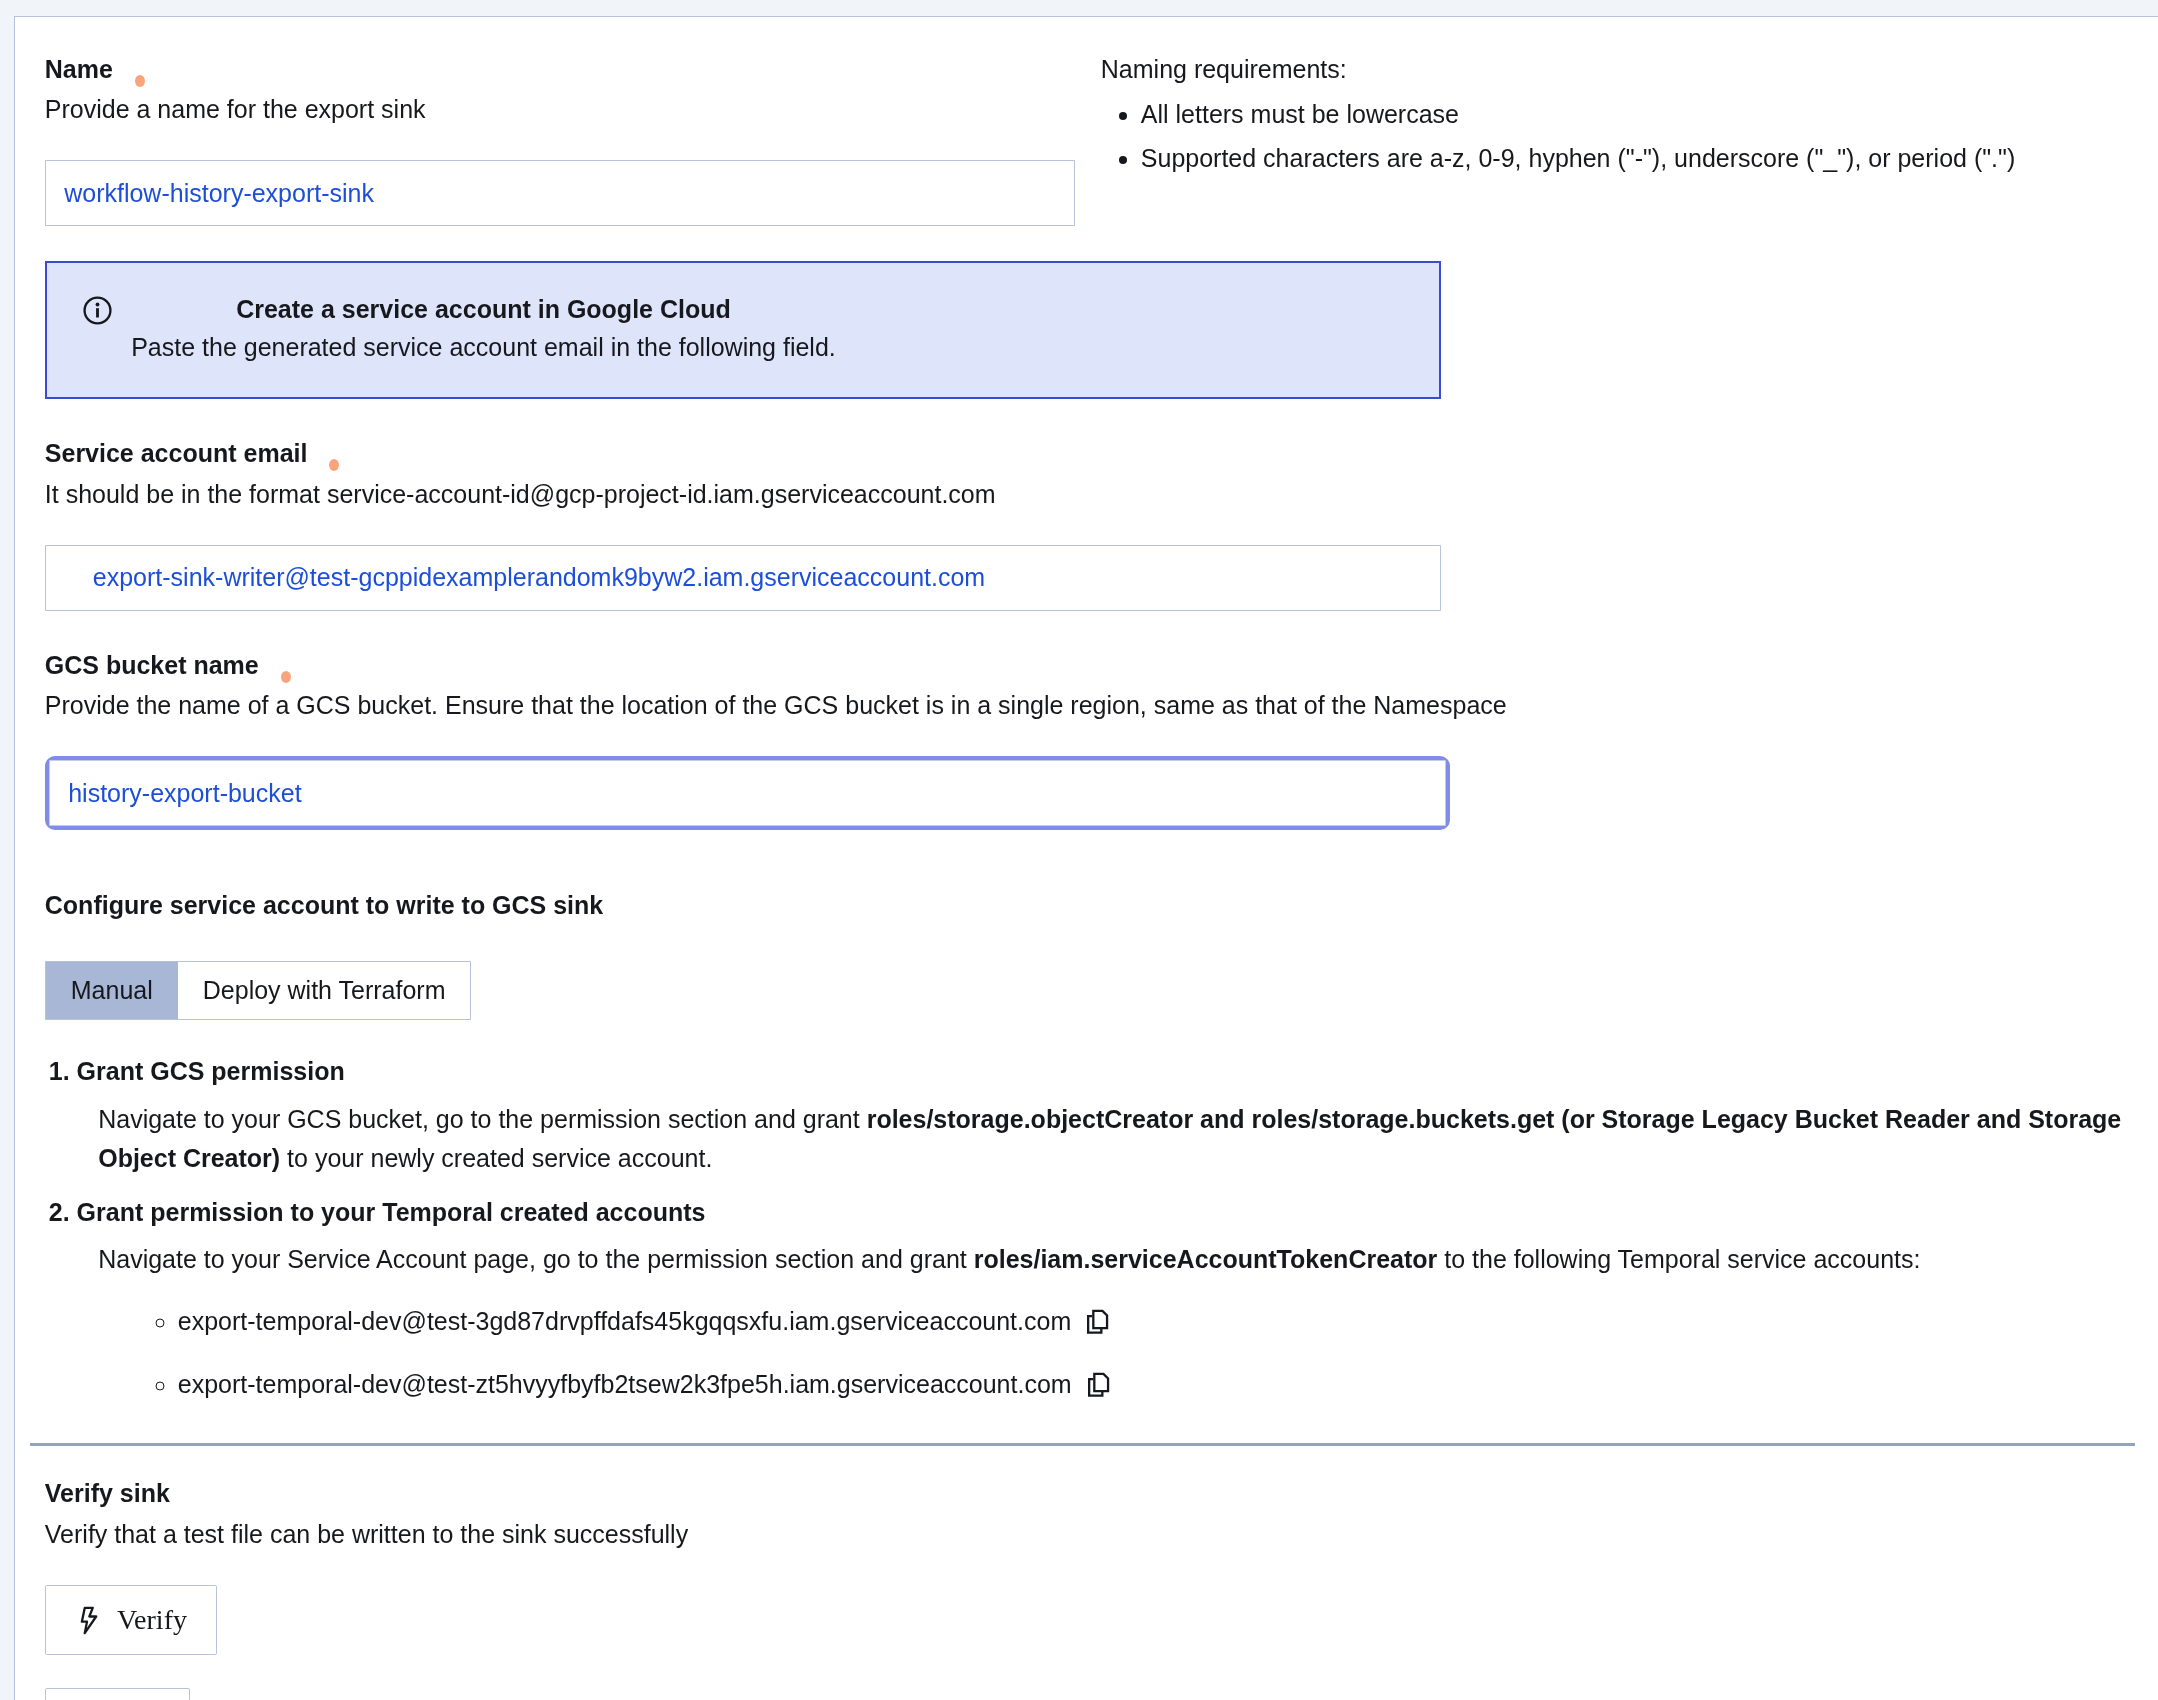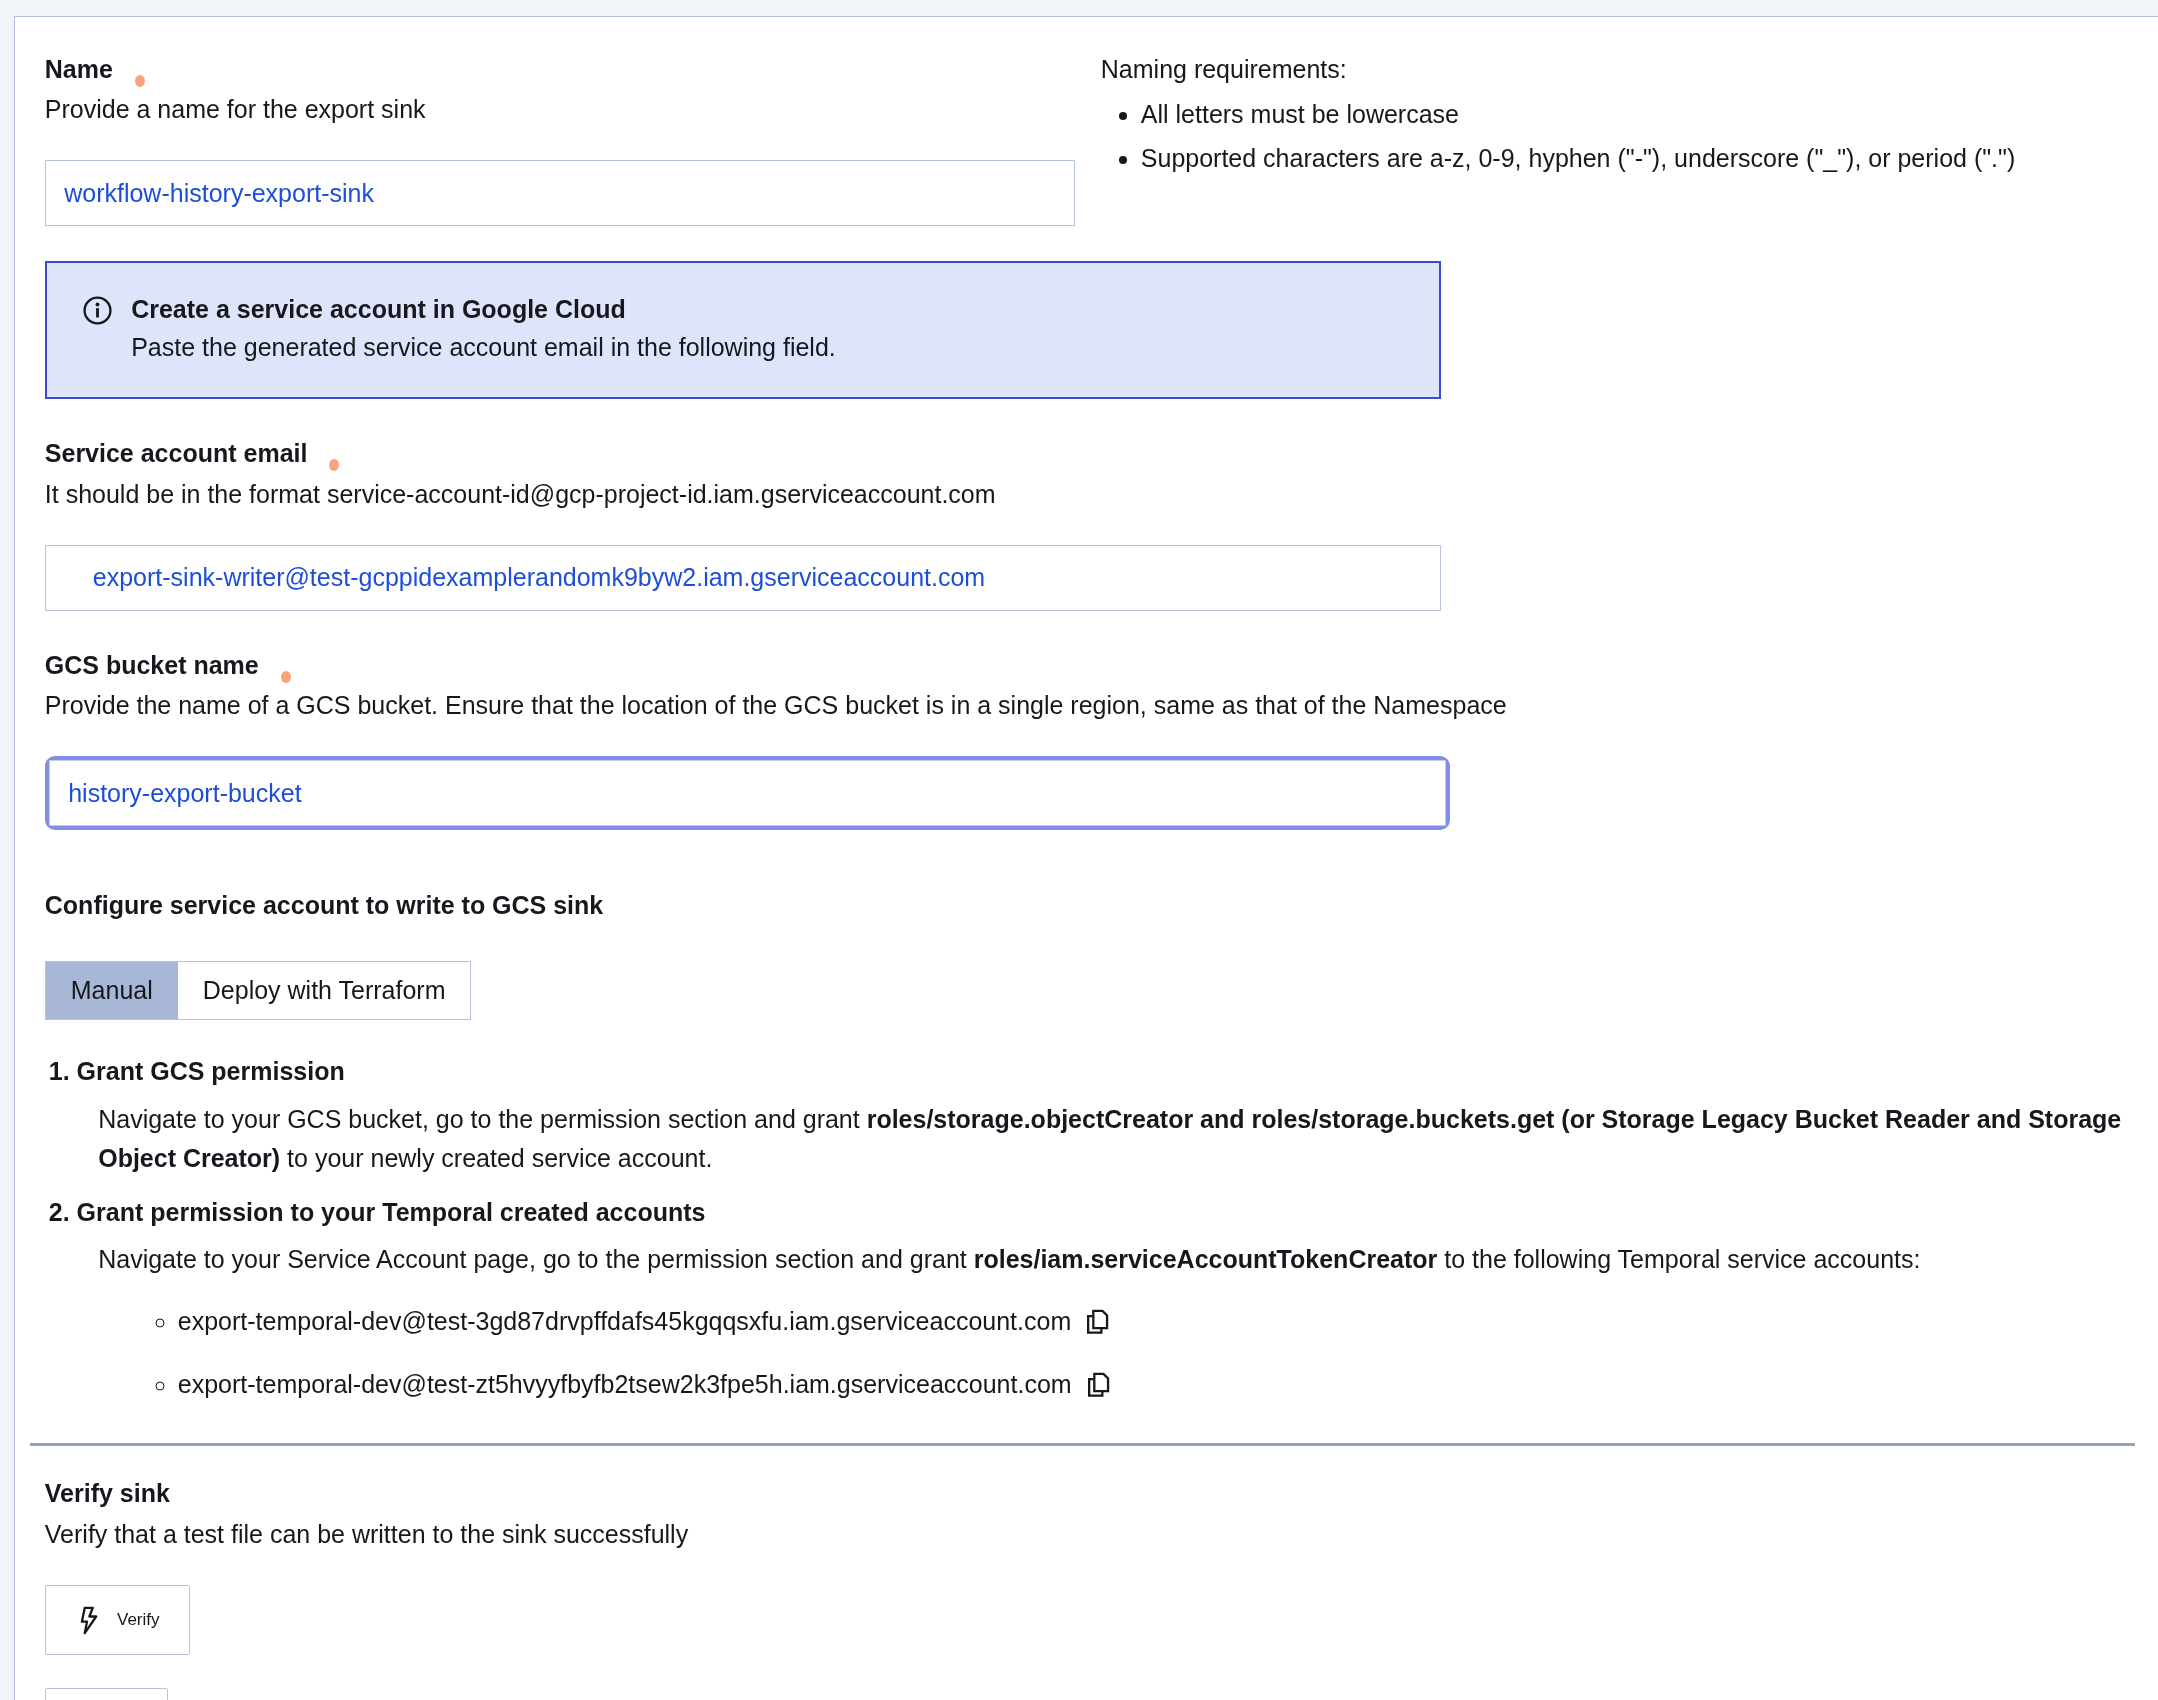--- a/index.html
+++ b/index.html
@@ -48,20 +48,21 @@
 
   .info-banner {
     margin-top: 35px;
     width: 1396px;
     background: #dee5fa;
     border: 2.3px solid #3b4cd1;
     padding: 27.5px 27.5px 31px 35px;
     display: flex;
     gap: 18.4px;
     align-items: flex-start;
+    text-align: center;
   }
   .info-banner .ic { flex: 0 0 auto; margin-top: 4.6px; }
   .info-title { font-weight: 700; line-height: 37px; }
   .info-desc { line-height: 37px; margin-top: 1.8px; }
 
   .section { margin-top: 37px; }
   .focus-wrap {
     margin-top: 33px;
     width: 1405px;
     border: 4.6px solid #7f8ce9;
@@ -89,21 +90,21 @@
   .account-row { display: inline-flex; align-items: center; gap: 12px; }
   .copy-btn { background: none; border: none; cursor: pointer; padding: 0; display: inline-flex; align-items: center; color: #17181d; }
 
   .divider { margin-top: 40px; margin-left: -14.7px; width: 2105px; height: 2.3px; background: #94a3bc; border: none; }
 
   .verify-section { margin-top: 29px; }
   .verify-title { font-weight: 700; line-height: 37px; }
   .btn {
     display: inline-flex; align-items: center; justify-content: center; gap: 14.7px;
     background: #fff; border: 1.4px solid #b5c2d9; border-radius: 1.8px;
-    font-family: Liberation Sans, sans-serif; font-size: 17px; color: #17181d;
+    font-family: Liberation Serif, serif; font-size: 28px; color: #17181d;
     cursor: pointer;
   }
   .verify-btn { margin-top: 33px; height: 70px; padding: 0 29px; }
   .actions { margin-top: 33px; display: flex; align-items: flex-start; gap: 68px; }
   .create-btn { height: 73px; padding: 0 35px; }
   .cancel-btn { background: none; border: none; font-size: 25px; padding: 22px 0 0 0; cursor: pointer; color: #17181d; font-family: "Liberation Sans", sans-serif; }
   svg { display: block; }
 </style>
 </head>
 <body>

